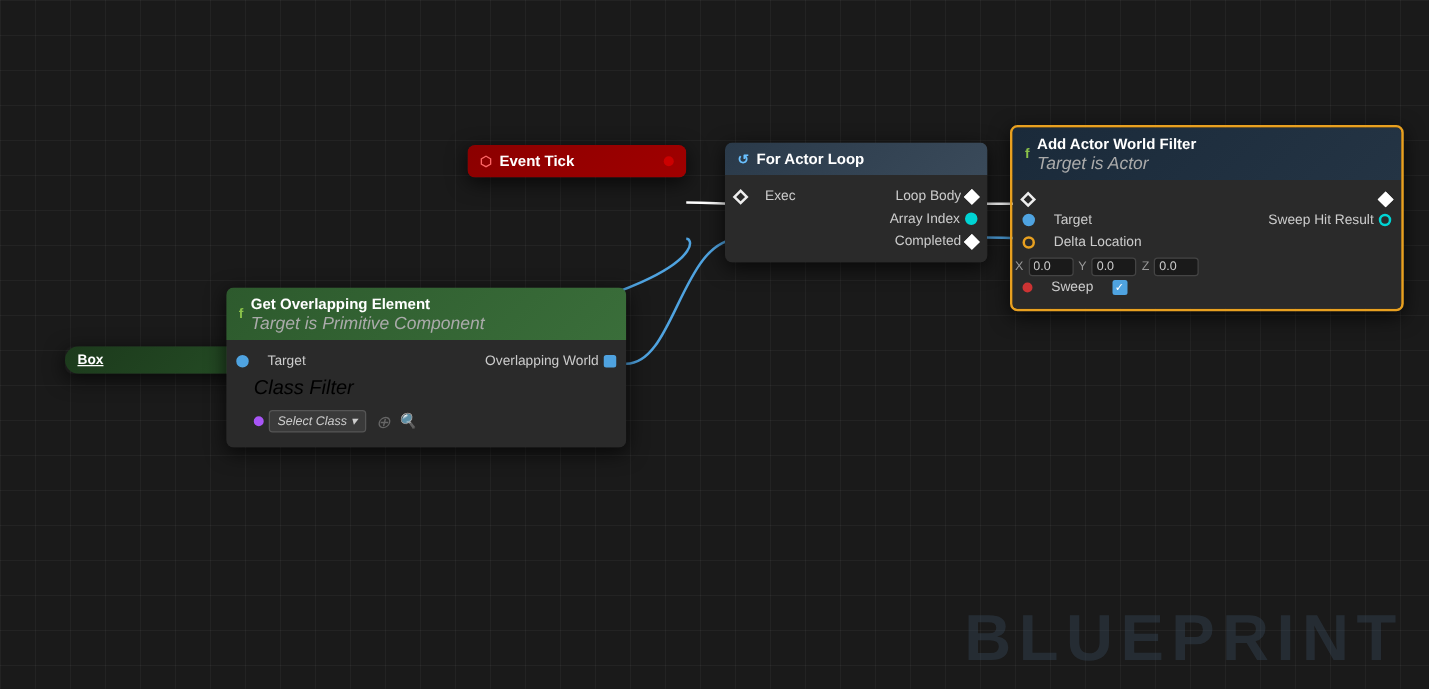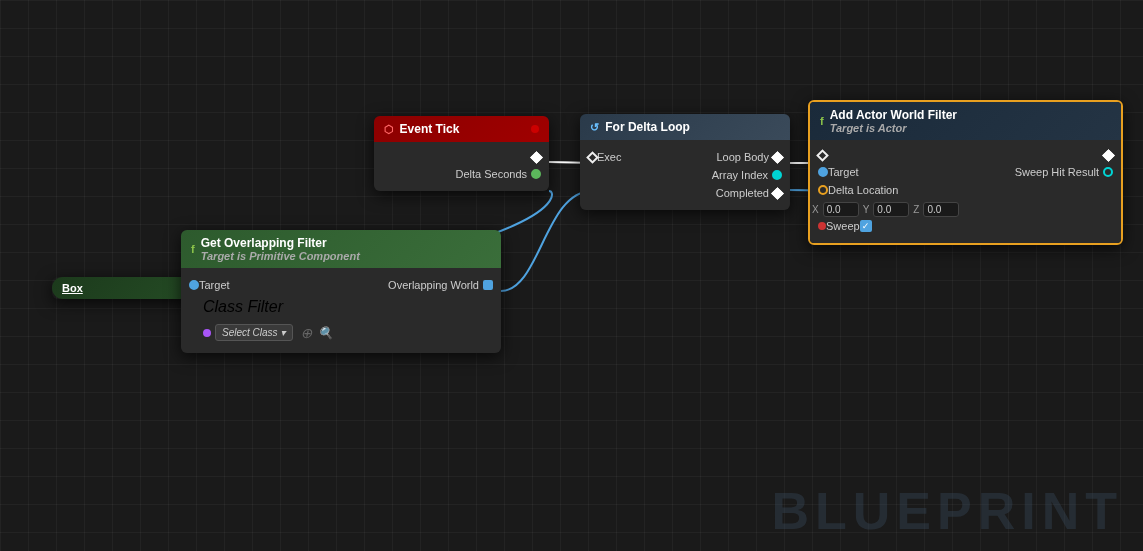--- a/index.html
+++ b/index.html
@@ -65,21 +65,21 @@
     .node-row {
       display: flex;
       align-items: center;
       justify-content: space-between;
       padding: 3px 8px;
       font-size: 11px;
       color: #ccc;
       position: relative;
     }
 
-    .node-row .left { display: flex; align-items: center; gap: 0; }
+    .node-row .left { display: flex; align-items: center; gap: 15px; }
     .node-row .right { display: flex; align-items: center; gap: 4px; }
 
     
     .pin {
       width: 10px;
       height: 10px;
       border-radius: 50%;
       display: inline-block;
       border: 2px solid #888;
     }
@@ -165,22 +165,22 @@
       padding: 5px 10px;
       text-decoration: underline;
     }
 
     .header-icon {
       font-size: 11px;
       font-weight: bold;
     }
 
     .node-subtitle {
-      font-size: 11px;
-      font-weight: 700;
+      font-size: 14px;
+      font-weight: 400;
       color: #aaa;
       font-style: italic;
     }
 
     .select-class-btn {
       background: #3a3a3a;
       border: 1px solid #555;
       border-radius: 3px;
       color: #ccc;
       font-size: 10px;
@@ -267,42 +267,27 @@
     <span class="pin blue" style="margin-left:auto;"></span>
   </div>
 </div>
 
 <div class="node node-event-tick">
   <div class="node-header">
     <span class="header-icon" style="color:#ff6666;">⬡</span>
     <span>Event Tick</span>
     <span style="margin-left:auto; width:8px; height:8px; background:#cc0000; border-radius:50%; display:inline-block;"></span>
   </div>
-  <div class="node-body">
-    <div class="node-row">
-      <div class="left"></div>
-      <div class="right">
-        <span class="pin exec-out"></span>
-      </div>
-    </div>
-    <div class="node-row">
-      <div class="left"></div>
-      <div class="right">
-        <span>Delta Seconds</span>
-        <span class="pin green"></span>
-      </div>
-    </div>
-  </div>
 </div>
 
 <div class="node node-overlapping">
   <div class="node-header">
     <span class="header-icon" style="color:#8bc34a;">f</span>
     <div>
-      <div>Get Overlapping Filter</div>
+      <div>Get Overlapping Element</div>
       <div class="node-subtitle">Target is Primitive Component</div>
     </div>
   </div>
   <div class="node-body">
     <div class="node-row">
       <div class="left">
         <span class="pin blue pin-left" style="position:relative;left:0;"></span>
         <span>Target</span>
       </div>
       <div class="right">
@@ -321,21 +306,21 @@
       </div>
       <span style="color:#666;font-size:14px;margin-left:4px;">⊕</span>
       <span style="color:#666;font-size:12px;margin-left:2px;">🔍</span>
     </div>
   </div>
 </div>
 
 <div class="node node-foreach">
   <div class="node-header">
     <span class="header-icon" style="color:#69c0ff;">↺</span>
-    <span>For Delta Loop</span>
+    <span>For Actor Loop</span>
   </div>
   <div class="node-body">
     <div class="node-row">
       <div class="left">
         <span class="pin exec"></span>
         <span>Exec</span>
       </div>
       <div class="right">
         <span>Loop Body</span>
         <span class="pin exec-out"></span>

